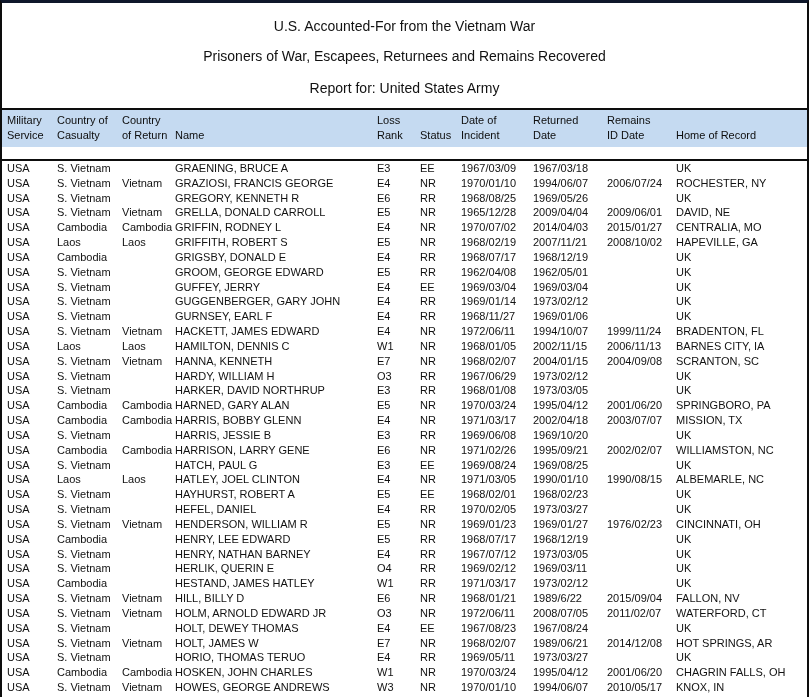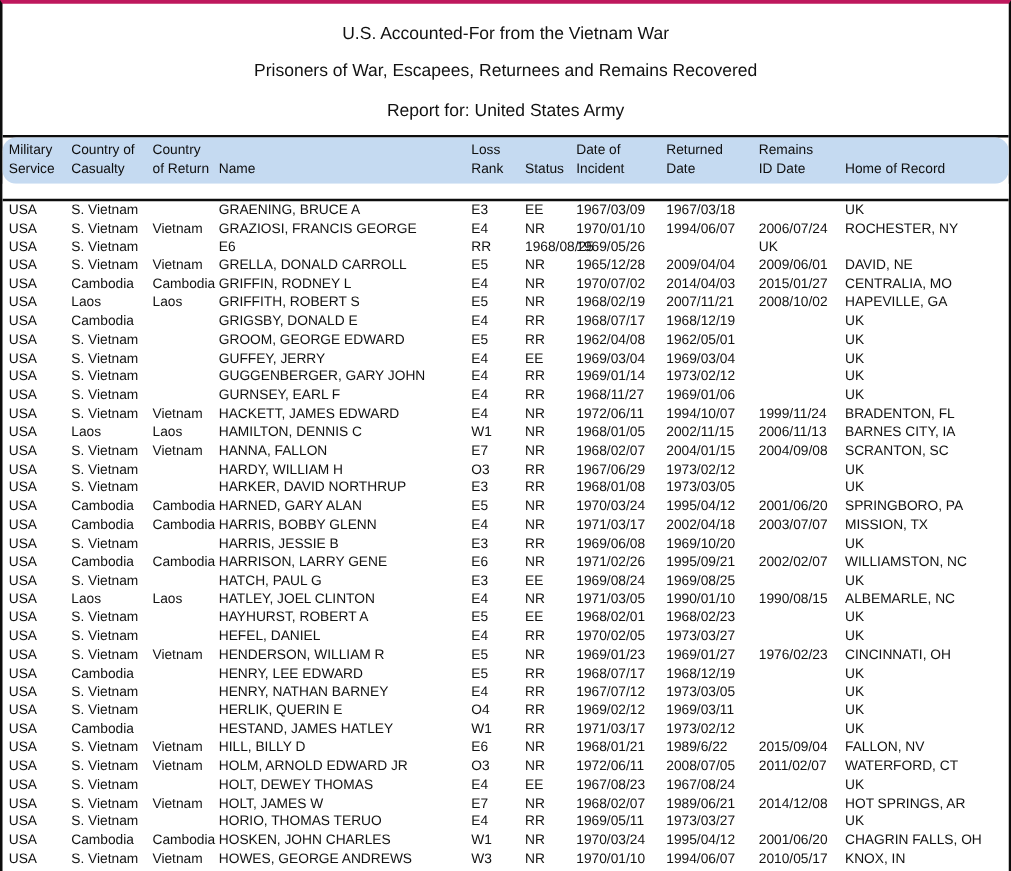--- a/index.html
+++ b/index.html
@@ -4,21 +4,21 @@
 <style>
   html, body { margin: 0; padding: 0; background: #f2f2f2; }
   * { box-sizing: border-box; }
   .page {
     position: relative;
     width: 809px;
     height: 697px;
     background: #ffffff;
     border-left: 2px solid #0d0d0d;
     border-right: 2px solid #0d0d0d;
-    border-top: 3px solid #be185d;
+    border-top: 3px solid #0f172a;
     overflow: hidden;
     font-family: "Liberation Sans", sans-serif;
     color: #111111;
   }
   
   .title-block { height: 105px; text-align: center; }
   .title-line { font-size: 14px; line-height: 15px; }
   .t1 { padding-top: 16px; }
   .t2 { padding-top: 15px; }
   .t3 { padding-top: 17px; }
@@ -33,21 +33,20 @@
     padding-left: 5px;
     white-space: nowrap;
   }
   
   .band {
     height: 37px;
     background: #c5daf1;
     align-items: end;
     padding-top: 3px;
     padding-bottom: 4px;
-    border-radius: 11px;
   }
   .hcell { overflow: visible; }
   .hl { height: 15px; line-height: 15px; font-size: 11px; color: #0e0e0e; }
   
   .rows { }
   .row {
     height: 14.83px;
     align-items: center;
     font-size: 11px;
     line-height: 14.83px;
@@ -135,20 +134,21 @@
     <span class="cell">NR</span>
     <span class="cell">1970/01/10</span>
     <span class="cell">1994/06/07</span>
     <span class="cell">2006/07/24</span>
     <span class="cell">ROCHESTER, NY</span>
   </div>
       <div class="grid row">
     <span class="cell">USA</span>
     <span class="cell">S. Vietnam</span>
     <span class="cell"></span>
+    <span class="cell">GREGORY, KENNETH R</span>
     <span class="cell">E6</span>
     <span class="cell">RR</span>
     <span class="cell">1968/08/25</span>
     <span class="cell">1969/05/26</span>
     <span class="cell"></span>
     <span class="cell">UK</span>
   </div>
       <div class="grid row">
     <span class="cell">USA</span>
     <span class="cell">S. Vietnam</span>
@@ -266,21 +266,21 @@
     <span class="cell">NR</span>
     <span class="cell">1968/01/05</span>
     <span class="cell">2002/11/15</span>
     <span class="cell">2006/11/13</span>
     <span class="cell">BARNES CITY, IA</span>
   </div>
       <div class="grid row">
     <span class="cell">USA</span>
     <span class="cell">S. Vietnam</span>
     <span class="cell">Vietnam</span>
-    <span class="cell">HANNA, FALLON</span>
+    <span class="cell">HANNA, KENNETH</span>
     <span class="cell">E7</span>
     <span class="cell">NR</span>
     <span class="cell">1968/02/07</span>
     <span class="cell">2004/01/15</span>
     <span class="cell">2004/09/08</span>
     <span class="cell">SCRANTON, SC</span>
   </div>
       <div class="grid row">
     <span class="cell">USA</span>
     <span class="cell">S. Vietnam</span>

